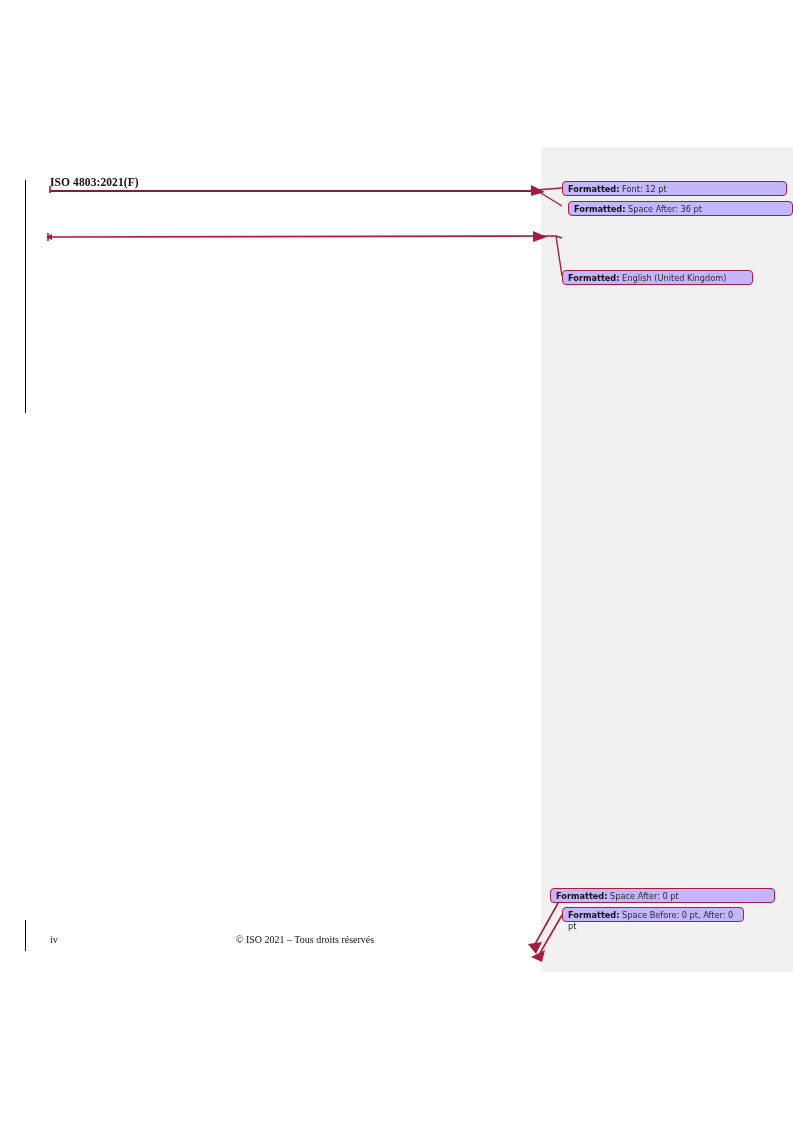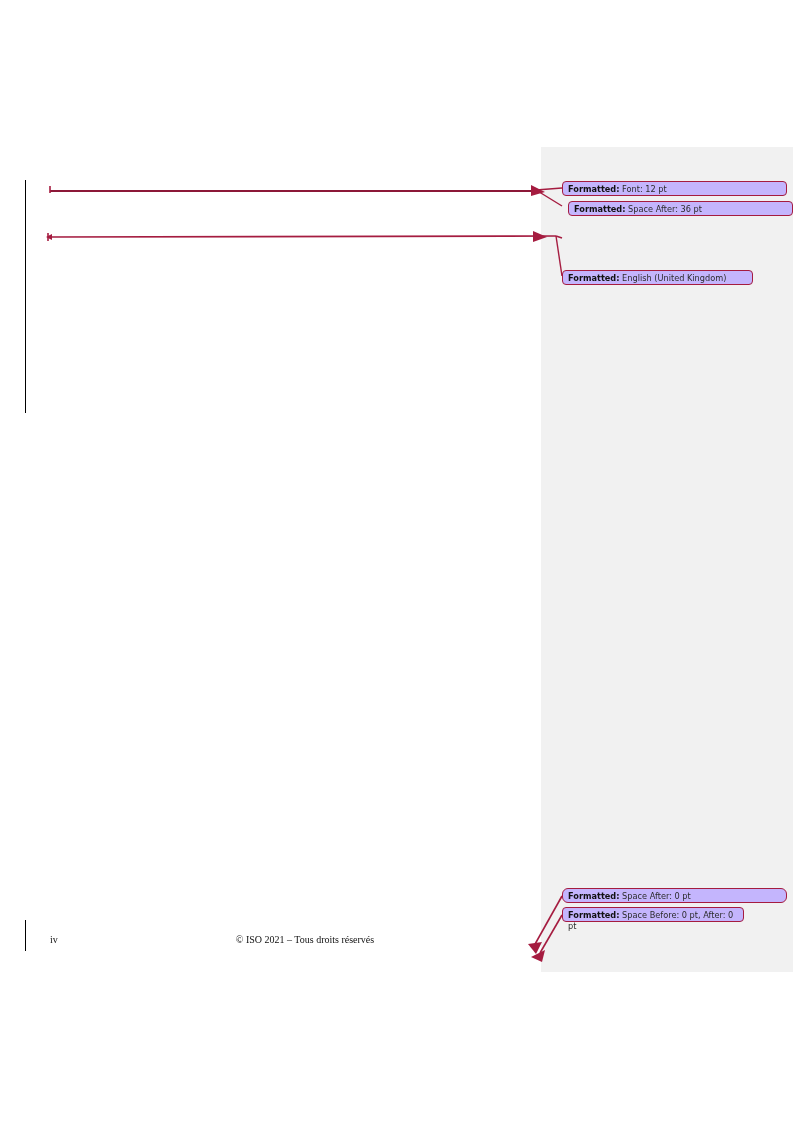--- a/index.html
+++ b/index.html
@@ -127,33 +127,36 @@
   }
   .balloon .val {
     color: #2b2b2b;
   }
 
   
   #balloon-font        { left: 562px; top: 181px; width: 225px; height: 15px; }
   #balloon-space-after-36 { left: 562px; top: 201px; width: 225px; height: 15px; margin-left: 6px; }
   #balloon-toc         { left: 562px; top: 228px; width: 225px; height: 41px; }
   #balloon-language    { left: 562px; top: 270px; width: 191px; height: 15px; }
-  #balloon-space-after-0 { left: 562px; top: 888px; width: 225px; height: 15px; border-radius: 6px; }
+  #balloon-space-after-0 { left: 550px; top: 888px; width: 225px; height: 15px; }
   #balloon-space-before-after-0 { left: 562px; top: 907px; width: 182px; height: 15px; }
 </style>
 </head>
 <body>
 
 <div id="page">
 
   <div id="markup-panel"></div>
 
   <div class="change-bar" id="change-bar-body"></div>
   <div class="change-bar" id="change-bar-footer"></div>
 
+  <div id="doc-header">
+    <span class="header-text">ISO 4803:2021(F)</span>
+  </div>
   <div id="header-rule"></div>
 
   <svg id="leaders" viewBox="0 0 793 1122" width="793" height="1122" xmlns="http://www.w3.org/2000/svg">
     <g stroke="#a51c40" fill="#a51c40" stroke-width="1.4">
 
       <path d="M50,186 L50,193" stroke-width="1.6"></path>
 
       <path d="M536,190 L562,188" fill="none"></path>
       <path d="M536,190 L562,206" fill="none"></path>
 

